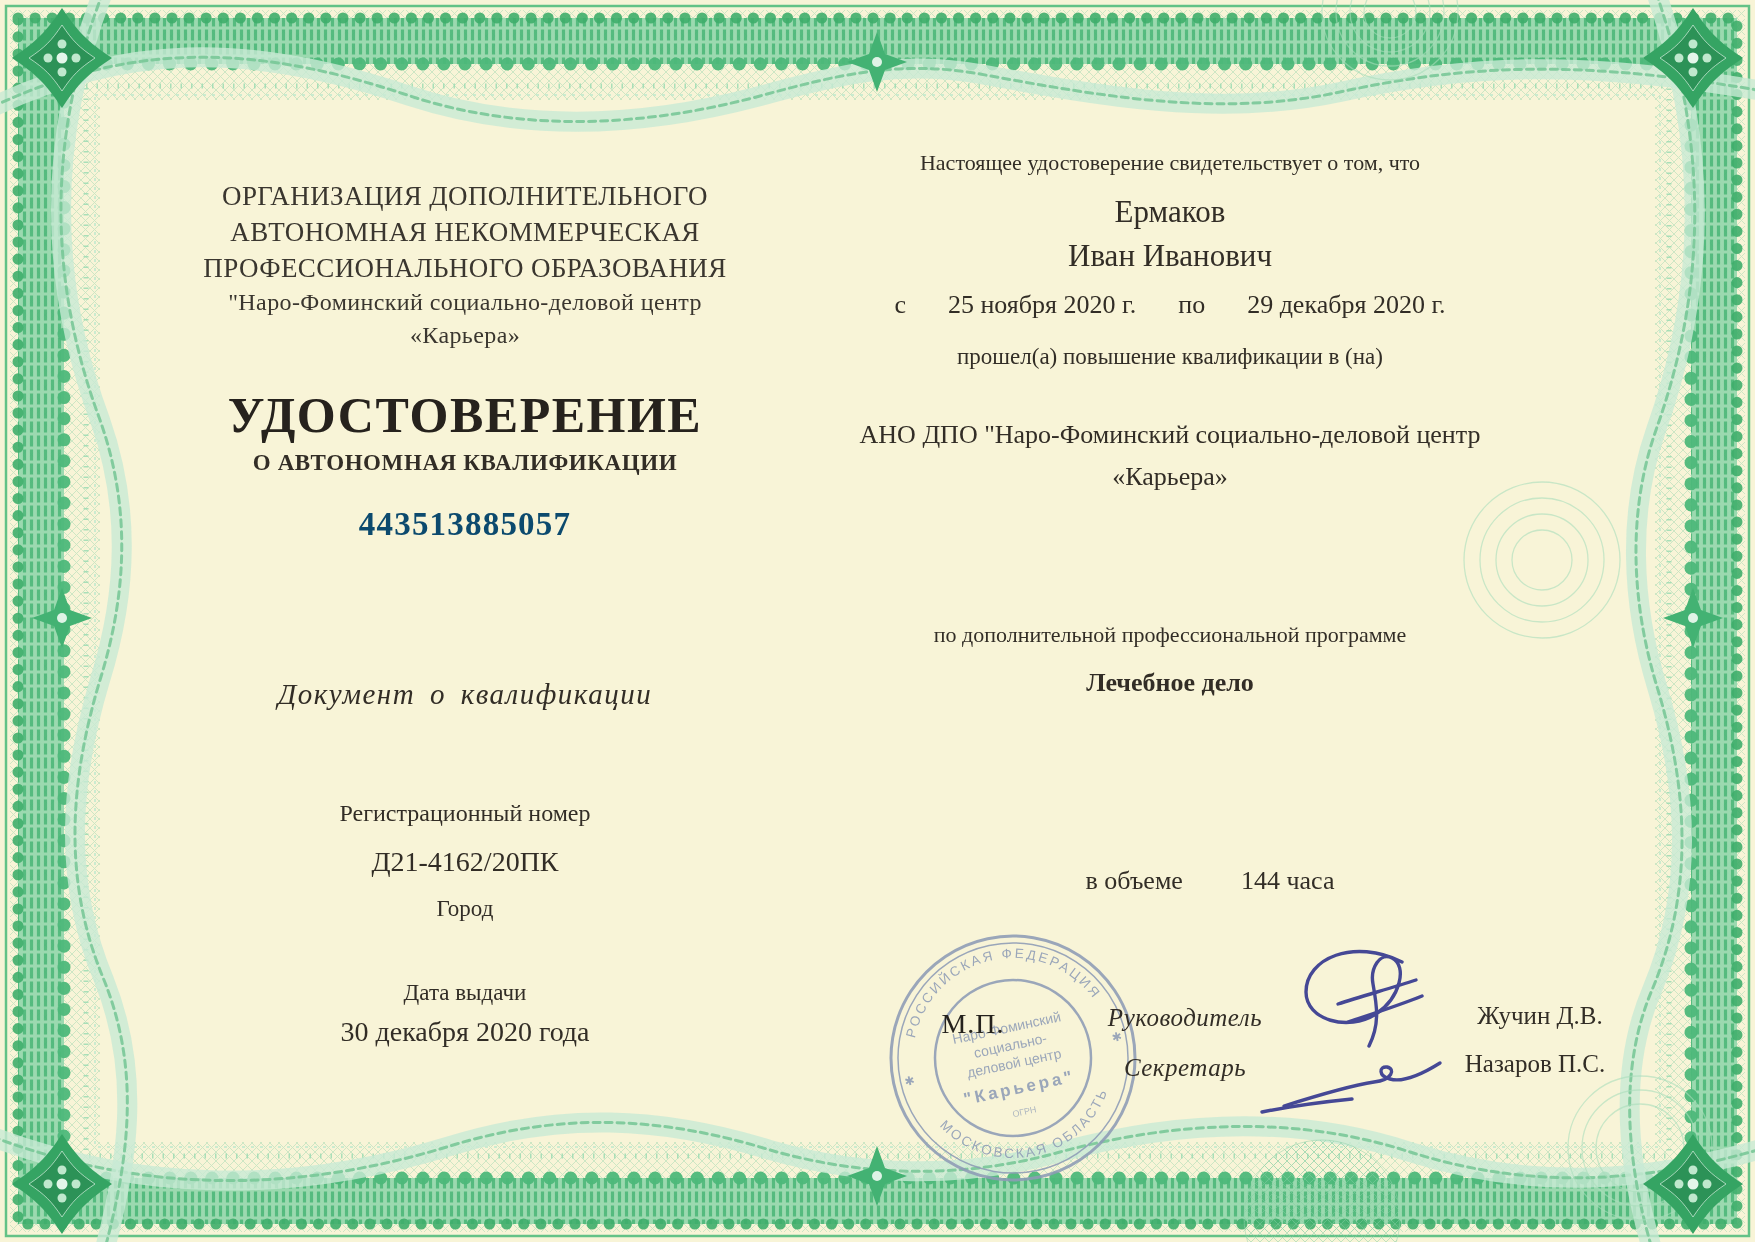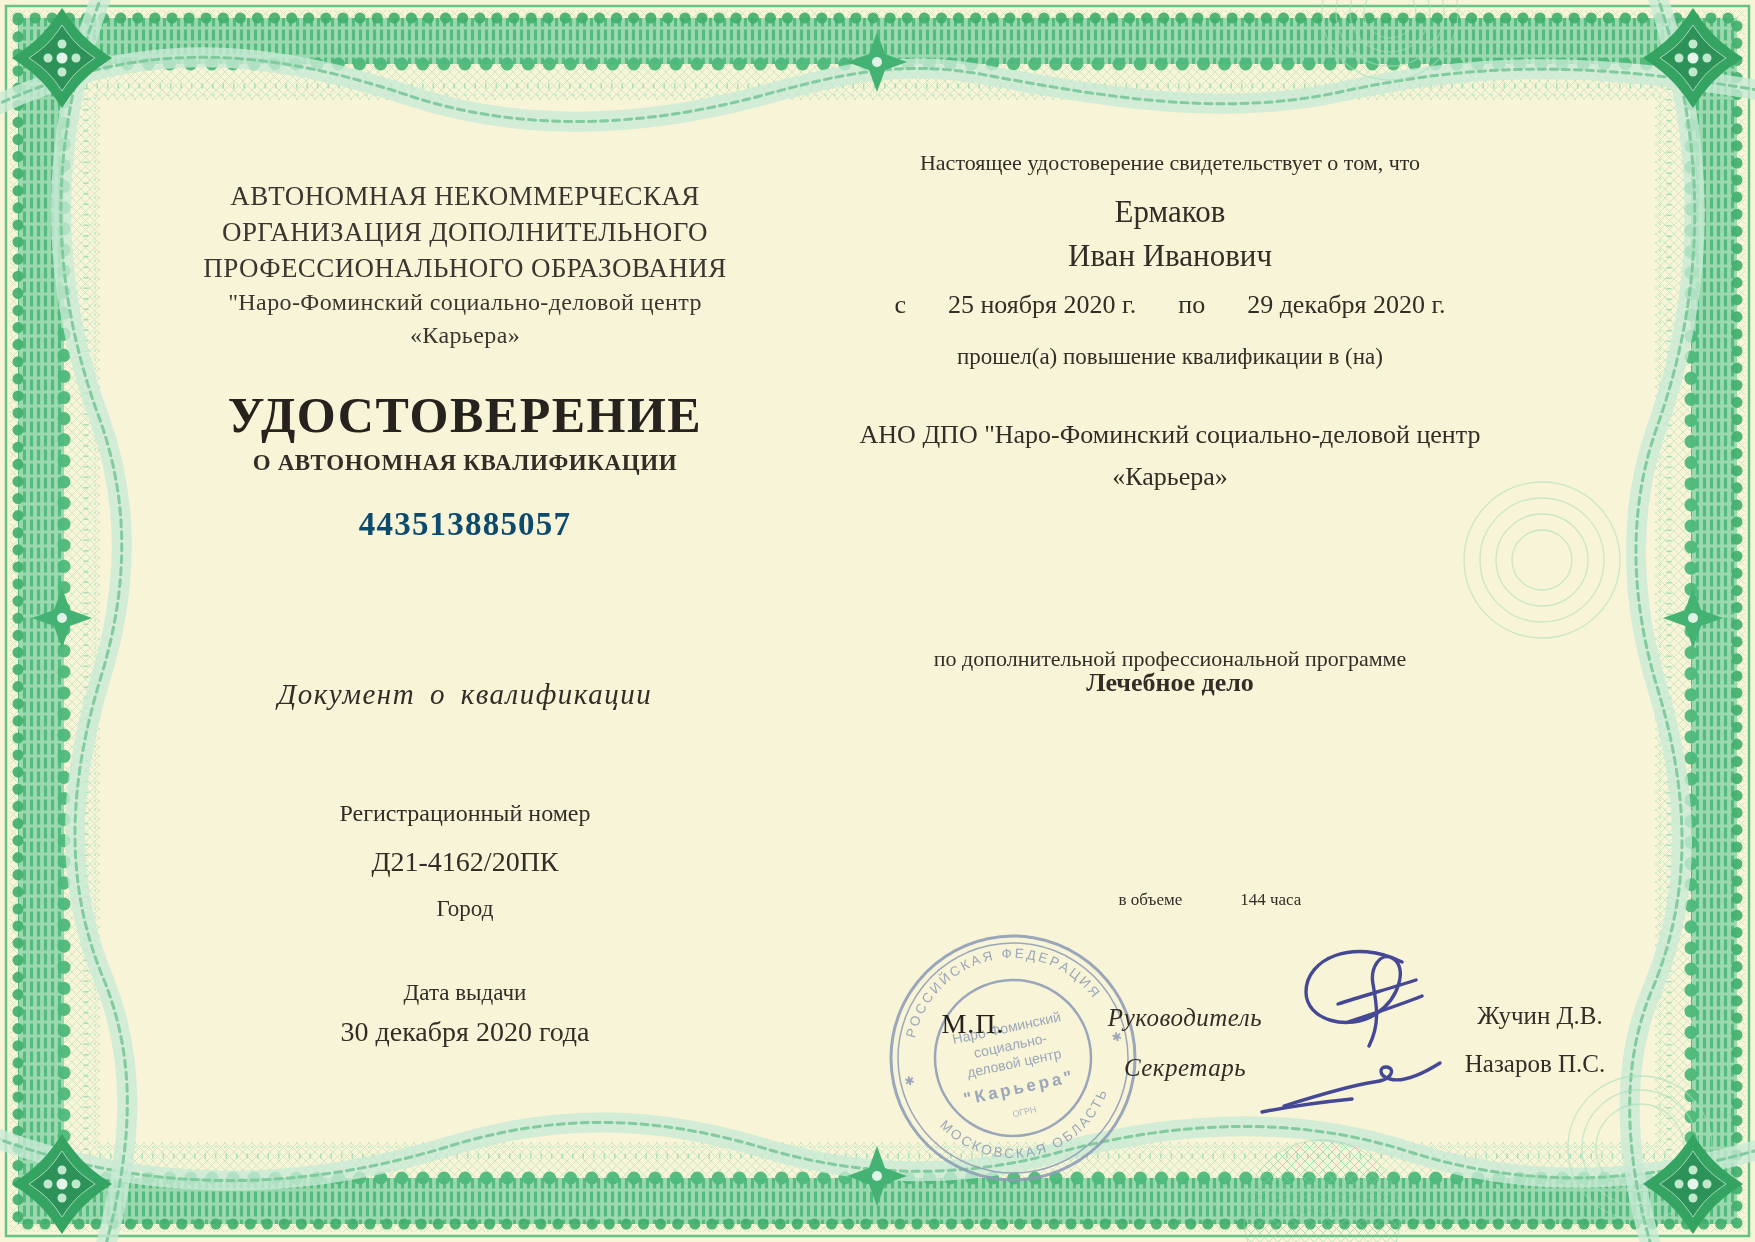--- a/index.html
+++ b/index.html
@@ -30,23 +30,23 @@
   .datevalue{left:140px;top:1016px;width:650px;font-size:28px;}
 
   
   .intro{left:880px;top:150px;width:580px;font-size:22px;}
   .surname{left:880px;top:194px;width:580px;font-size:31px;}
   .givennames{left:880px;top:238px;width:580px;font-size:31px;}
   .period{left:880px;top:290px;width:580px;font-size:26px;display:flex;justify-content:center;column-gap:42px;}
   .completed{left:880px;top:344px;width:580px;font-size:23px;}
   .inst1{left:850px;top:420px;width:640px;font-size:26px;}
   .inst2{left:850px;top:462px;width:640px;font-size:26px;}
-  .programlabel{left:880px;top:622px;width:580px;font-size:22px;margin-top:24px;}
+  .programlabel{left:880px;top:622px;width:580px;font-size:22px;}
   .programvalue{left:880px;top:668px;width:580px;font-size:26px;font-weight:bold;}
-  .volume{left:950px;top:866px;width:520px;font-size:17px;display:flex;justify-content:center;column-gap:58px;margin-top:24px;}
+  .volume{left:950px;top:866px;width:520px;font-size:26px;display:flex;justify-content:center;column-gap:58px;}
 
   .mp{left:918px;top:1008px;width:110px;font-size:28px;letter-spacing:1px;color:#24211c;z-index:4;}
   .role1{left:1085px;top:1004px;width:200px;font-size:25px;font-style:italic;letter-spacing:.5px;}
   .role2{left:1085px;top:1054px;width:200px;font-size:25px;font-style:italic;letter-spacing:.5px;}
   .sname1{left:1440px;top:1002px;width:200px;font-size:25px;}
   .sname2{left:1435px;top:1050px;width:200px;font-size:25px;}
 </style>
 </head>
 <body>
 
@@ -163,22 +163,22 @@
           <circle r="5" fill="#dff3e6"></circle>
         </g>
       <g transform="translate(1693,618)">
           <use href="#star4" fill="#43b273"></use>
           <circle r="5" fill="#dff3e6"></circle>
         </g>
     </g>
   </svg>
 
   <div class="txt org">
+    <span style="display:block">ОРГАНИЗАЦИЯ ДОПОЛНИТЕЛЬНОГО</span>
     <span style="display:block">АВТОНОМНАЯ НЕКОММЕРЧЕСКАЯ</span>
-    <span style="display:block">ОРГАНИЗАЦИЯ ДОПОЛНИТЕЛЬНОГО</span>
     <span style="display:block">ПРОФЕССИОНАЛЬНОГО ОБРАЗОВАНИЯ</span>
     <span class="small" style="display:block">"Наро-Фоминский социально-деловой центр</span>
     <span class="small" style="display:block">«Карьера»</span>
   </div>
   <div class="txt title">УДОСТОВЕРЕНИЕ</div>
   <div class="txt subtitle">О АВТОНОМНАЯ КВАЛИФИКАЦИИ</div>
   <div class="txt number">443513885057</div>
   <div class="txt dockind">Документ о квалификации</div>
   <div class="txt reglabel">Регистрационный номер</div>
   <div class="txt regvalue">Д21-4162/20ПК</div>

